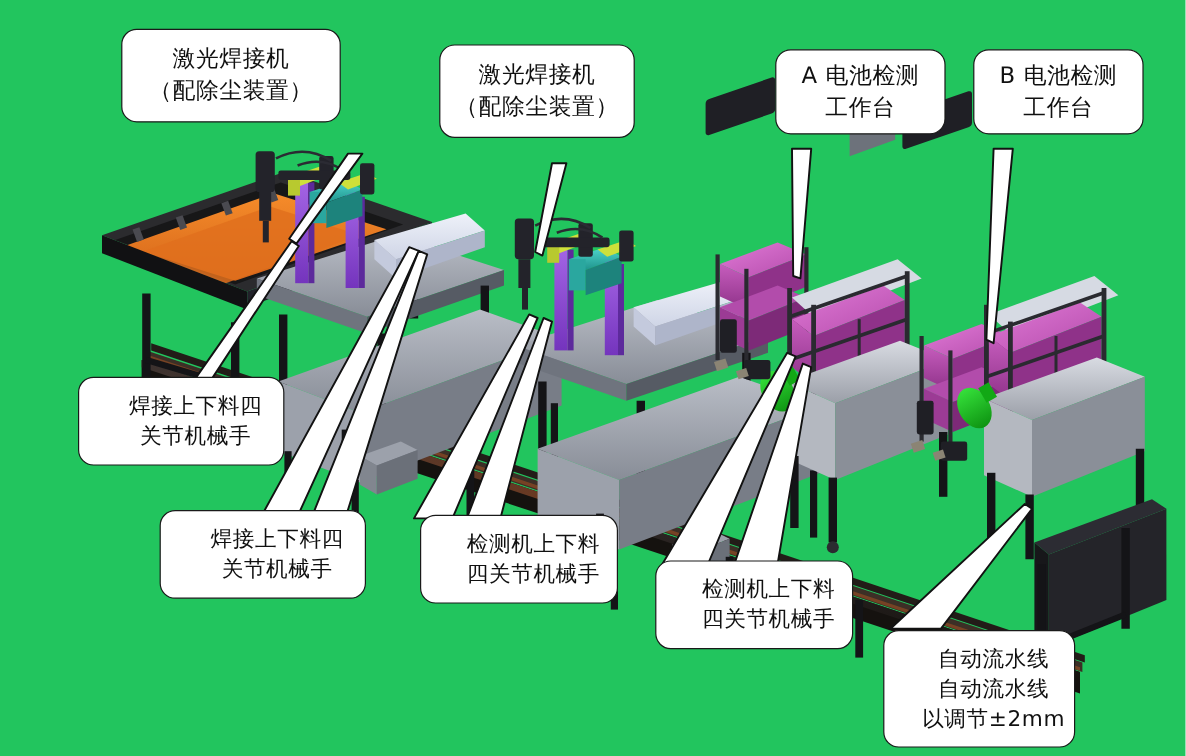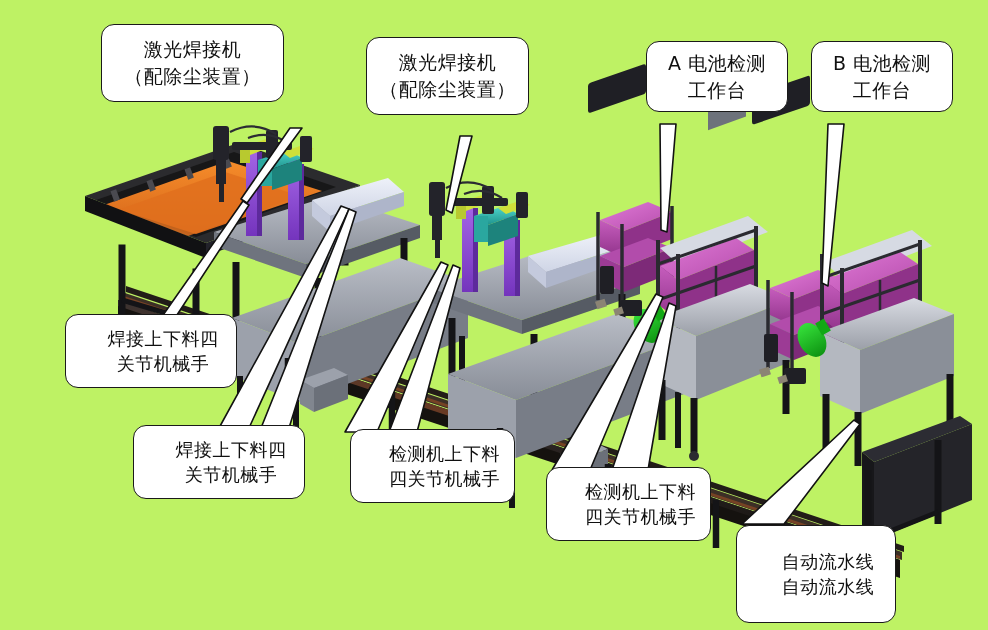--- a/index.html
+++ b/index.html
@@ -1,18 +1,18 @@
 <!DOCTYPE html>
 <html><head>
 <meta charset="utf-8">
 <style>
   html,body{margin:0;padding:0;background:#ffffff;}
   body{width:988px;height:630px;overflow:hidden;
        font-family:"DejaVu Sans","Liberation Sans",sans-serif;}
-  #stage{position:relative;width:988px;height:630px;background:#bef264;}
+  #stage{position:relative;width:988px;height:630px;background:#22c55e;}
   #scene{position:absolute;inset:0;}
   #callout-layer{position:absolute;inset:0;}
 
   .callout{position:absolute;background:#fff;border:1.6px solid #1a1a1a;
            border-radius:13px;box-sizing:border-box;
            display:flex;flex-direction:column;align-items:center;
            justify-content:center;z-index:30;}
   .callout .line{font-size:19px;line-height:27px;color:#101010;
                  letter-spacing:.5px;white-space:nowrap;font-weight:500;}
   .callout.small .line{font-size:18px;line-height:25px;margin-left:24px;}
@@ -414,16 +414,17 @@
     </div>
 
     <div class="callout small" style="left:546px;top:467px;width:165px;height:74px;">
       <div class="line">检测机上下料</div>
       <div class="line">四关节机械手</div>
     </div>
 
     <div class="callout small" style="left:736px;top:525px;width:160px;height:98px;text-align:center;">
       <div class="line">自动流水线</div>
       <div class="line">自动流水线</div>
+      <div class="line">以调节±2mm</div>
     </div>
 
   </div>
 </div>
 
 </body></html>

